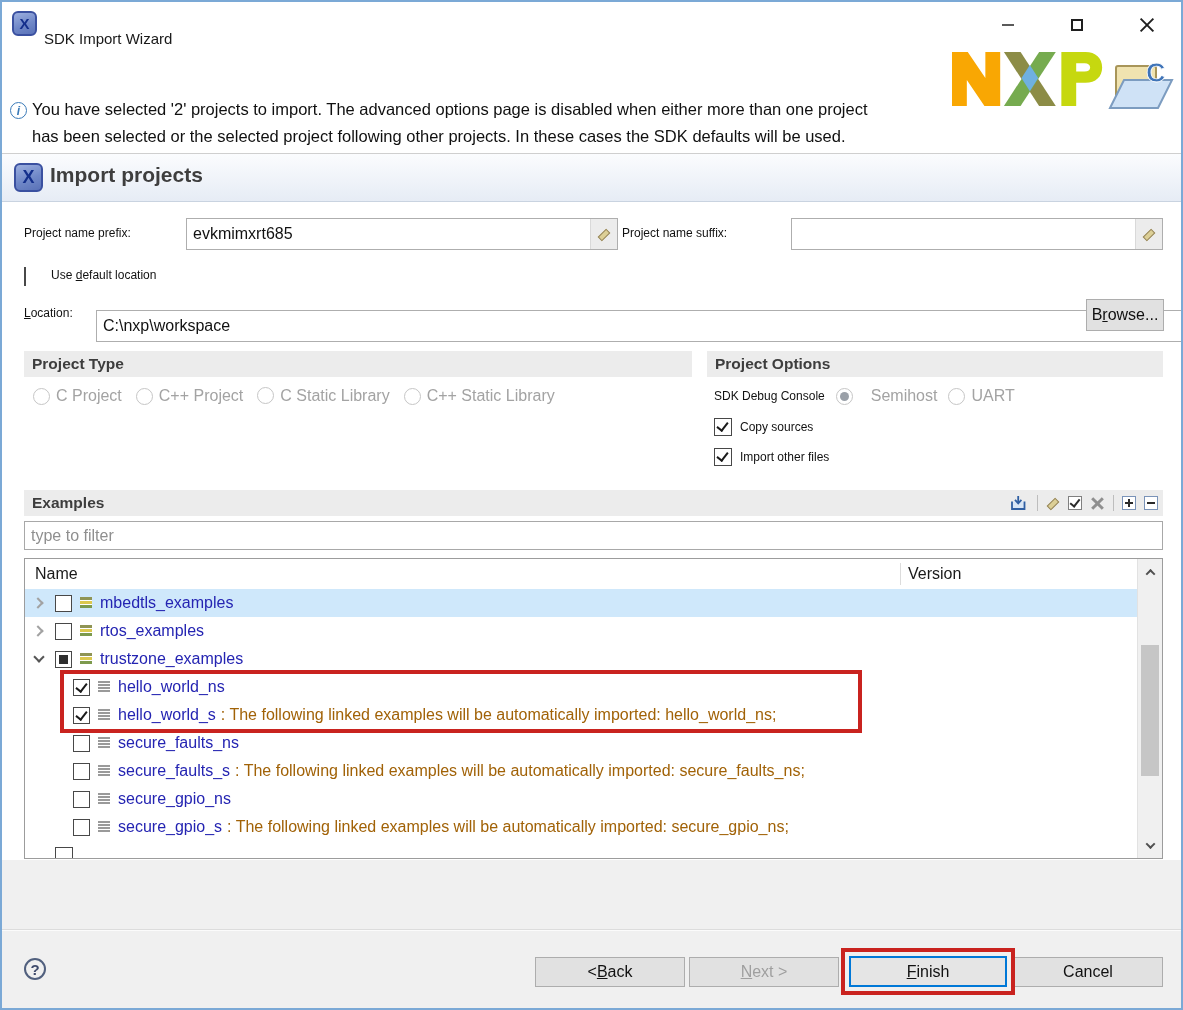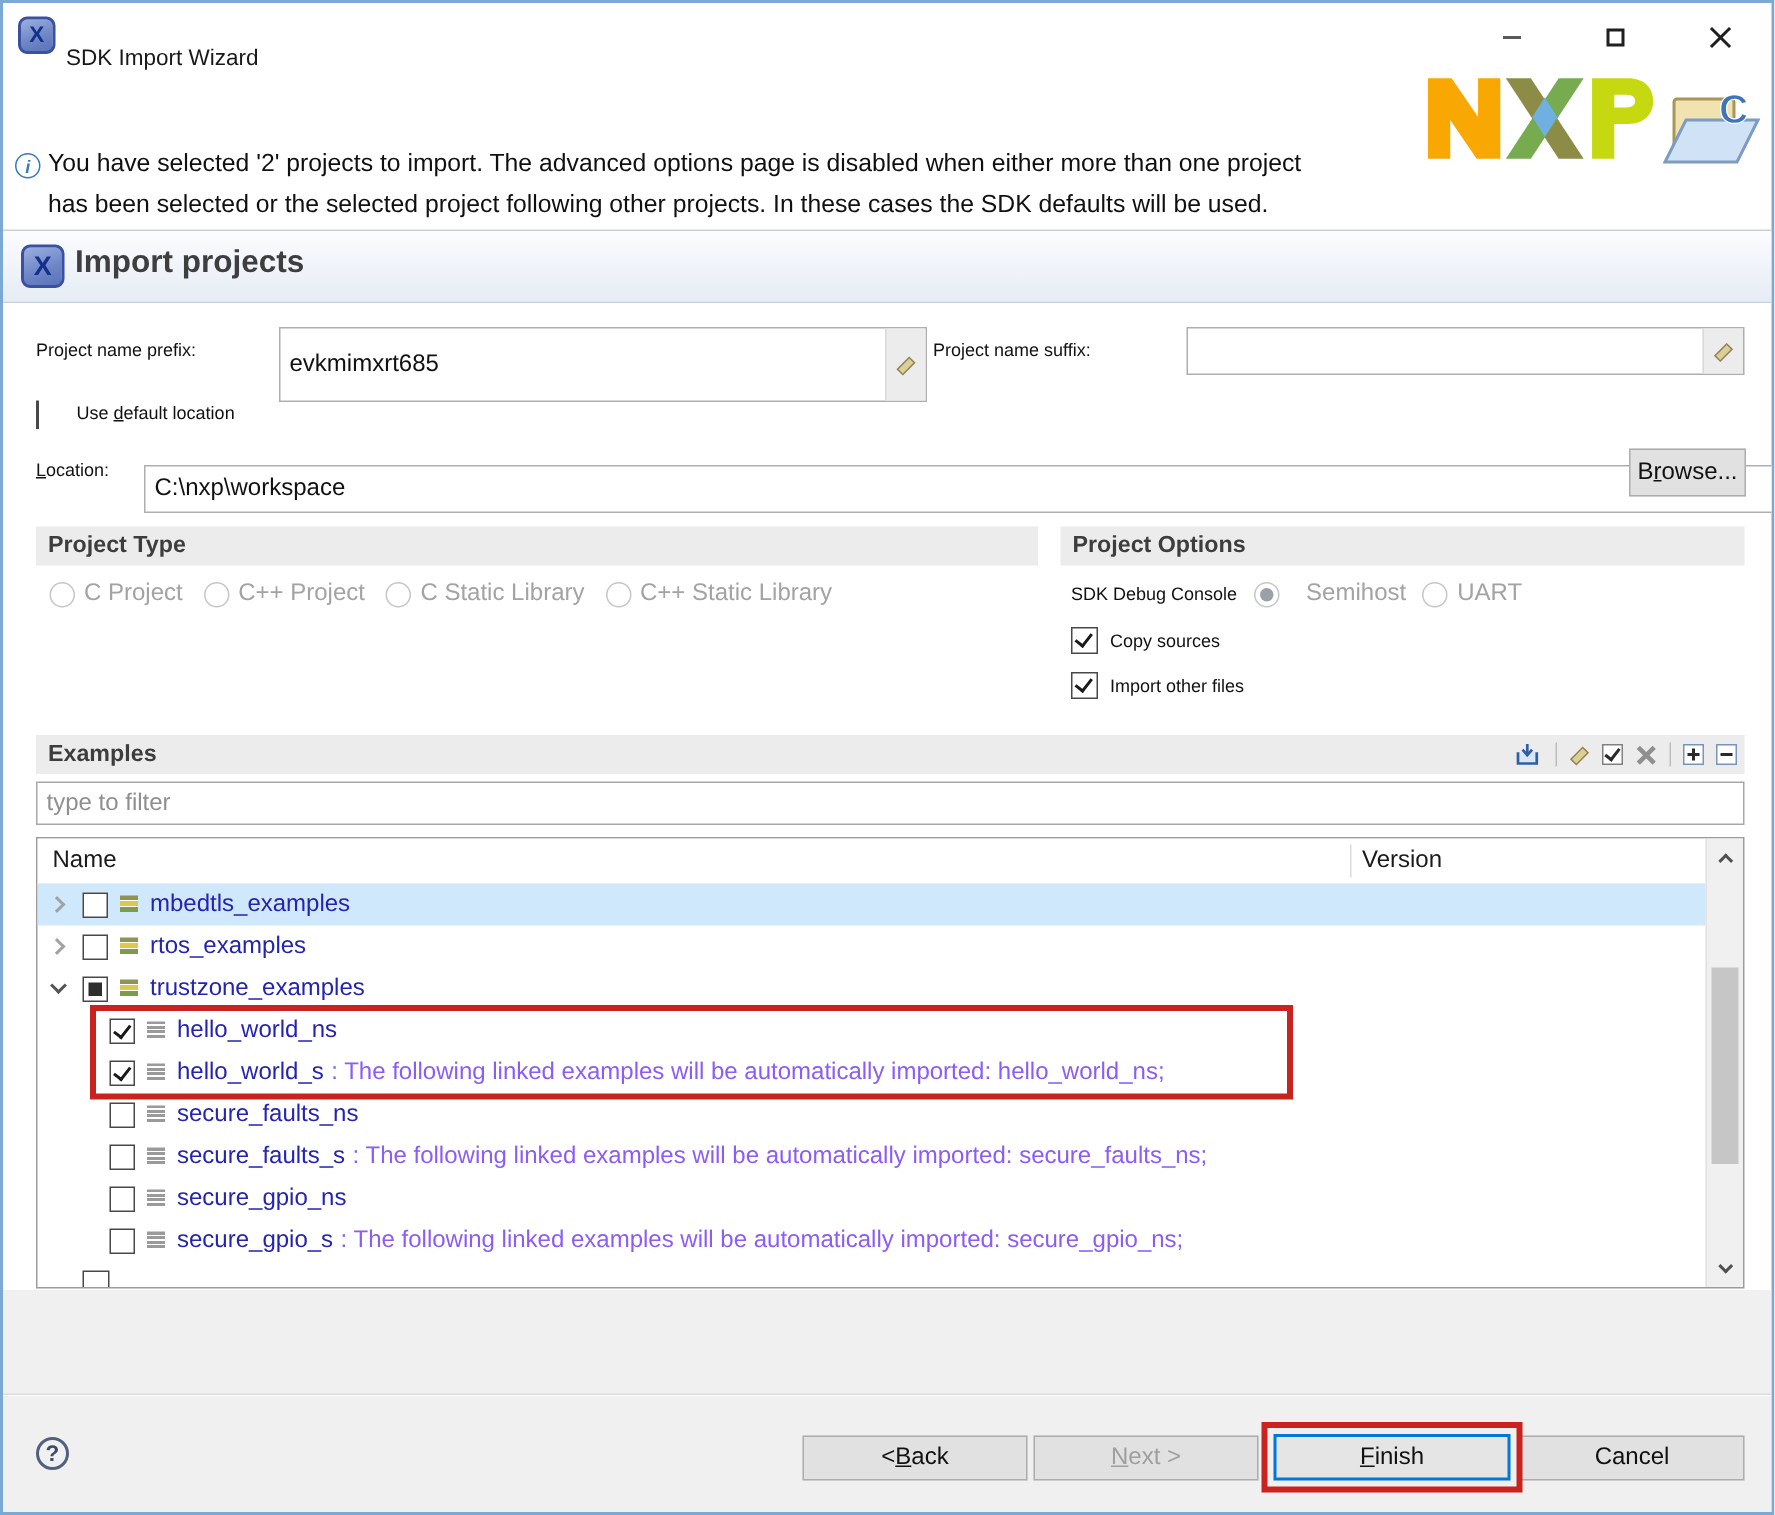--- a/index.html
+++ b/index.html
@@ -82,21 +82,21 @@
   .chev{width:12px;height:12px;margin-right:10px;position:relative;flex:none;}
   .chev::before{content:"";position:absolute;width:6px;height:6px;border-top:2px solid #a2a2a2;border-right:2px solid #a2a2a2;}
   .chev.collapsed::before{left:1px;top:2px;transform:rotate(45deg);}
   .chev.expanded::before{border-color:#555;left:2px;top:0;transform:rotate(135deg);}
   .tree-row .cbox{margin-right:8px;}
   .stack-icon{width:12px;height:12px;margin-right:8px;flex:none;
      background:linear-gradient(to bottom,#8f9454 0 3px,#fff 3px 4px,#dcc84e 4px 7px,#fff 7px 8px,#7d9a4d 8px 11px,transparent 11px);}
   .lines-icon{width:12px;height:12px;margin-right:8px;flex:none;
      background:linear-gradient(to bottom,#9a9a9a 0 2px,transparent 2px 3px,#9a9a9a 3px 5px,transparent 5px 6px,#9a9a9a 6px 8px,transparent 8px 9px,#9a9a9a 9px 11px,transparent 11px);}
   .ex-name{color:#2424b2;white-space:pre;}
-  .ex-desc{color:#8b5cf6;white-space:pre;margin-left:5px;}
+  .ex-desc{color:#a16207;white-space:pre;margin-left:5px;}
 
   
   .sbar{position:absolute;top:0;right:0;bottom:0;width:25px;background:#f0f0f0;border-left:1px solid #e2e2e2;box-sizing:border-box;}
   .sb-arrow{position:absolute;left:0;width:100%;height:26px;display:flex;align-items:center;justify-content:center;}
   .sb-chev{width:7px;height:7px;border-top:2px solid #505050;border-right:2px solid #505050;box-sizing:border-box;}
   .sb-chev.up{transform:rotate(-45deg) translate(-1px,1px);}
   .sb-chev.down{transform:rotate(135deg) translate(-1px,1px);}
   .sb-thumb{position:absolute;left:3px;right:3px;top:86px;height:131px;background:#c6c6c6;}
 
   
@@ -147,21 +147,21 @@
   <div class="abs msg" style="top:98px;">You have selected '2' projects to import. The advanced options page is disabled when either more than one project</div>
   <div class="abs msg" style="top:125px;">has been selected or the selected project following other projects. In these cases the SDK defaults will be used.</div>
 
   
   <div class="abs banner"></div>
   <div class="abs xicon" style="left:12px;top:161px;width:29px;height:29px;font-size:18px;">X</div>
   <div class="abs banner-title">Import projects</div>
 
   
   <div class="abs lbl" style="left:22px;top:224px;">Project name prefix:</div>
-  <div class="abs tfield" style="left:184px;top:216px;width:432px;height:50px;">
+  <div class="abs tfield" style="left:184px;top:216px;width:432px;height:32px;">
     <input value="evkmimxrt685" style="">
     <span class="pencil-cell">
       <span class="pencil"></span>
     </span>
   </div>
 
   <div class="abs lbl" style="left:620px;top:224px;">Project name suffix:</div>
   <div class="abs tfield" style="left:789px;top:216px;width:372px;height:32px;">
     <input value="" style="">
     <span class="pencil-cell">
@@ -190,21 +190,21 @@
   </div>
   <div class="abs" style="left:31px;top:385px;display:flex;gap:14px;align-items:center;">
     <span style="display:flex;gap:6px;align-items:center;">
       <span class="radio"></span>
       <span class="radio-lbl">C Project</span>
     </span>
     <span style="display:flex;gap:6px;align-items:center;">
       <span class="radio"></span>
       <span class="radio-lbl">C++ Project</span>
     </span>
-    <span style="display:flex;gap:6px;align-items:flex-end;">
+    <span style="display:flex;gap:6px;align-items:flex-start;">
       <span class="radio"></span>
       <span class="radio-lbl">C Static Library</span>
     </span>
     <span style="display:flex;gap:6px;align-items:center;">
       <span class="radio"></span>
       <span class="radio-lbl">C++ Static Library</span>
     </span>
   </div>
 
   

